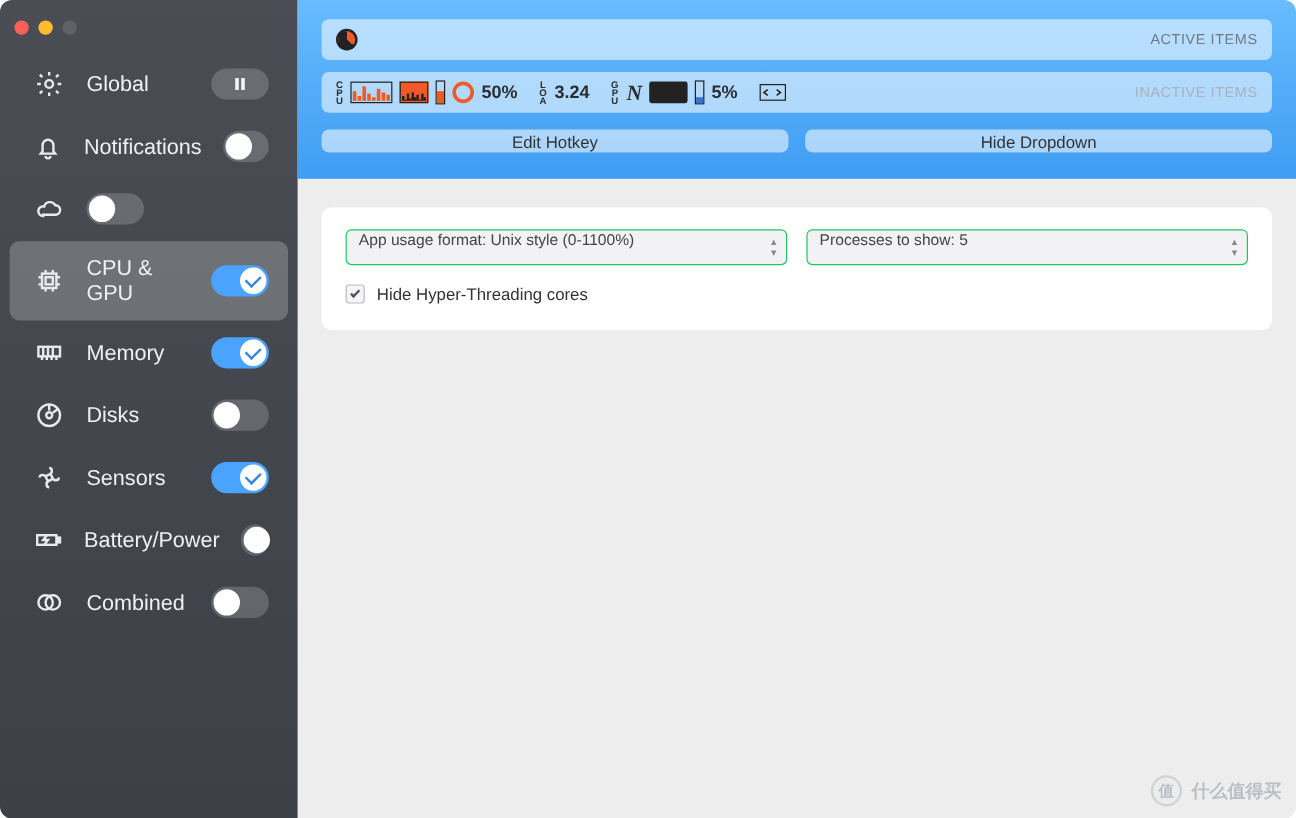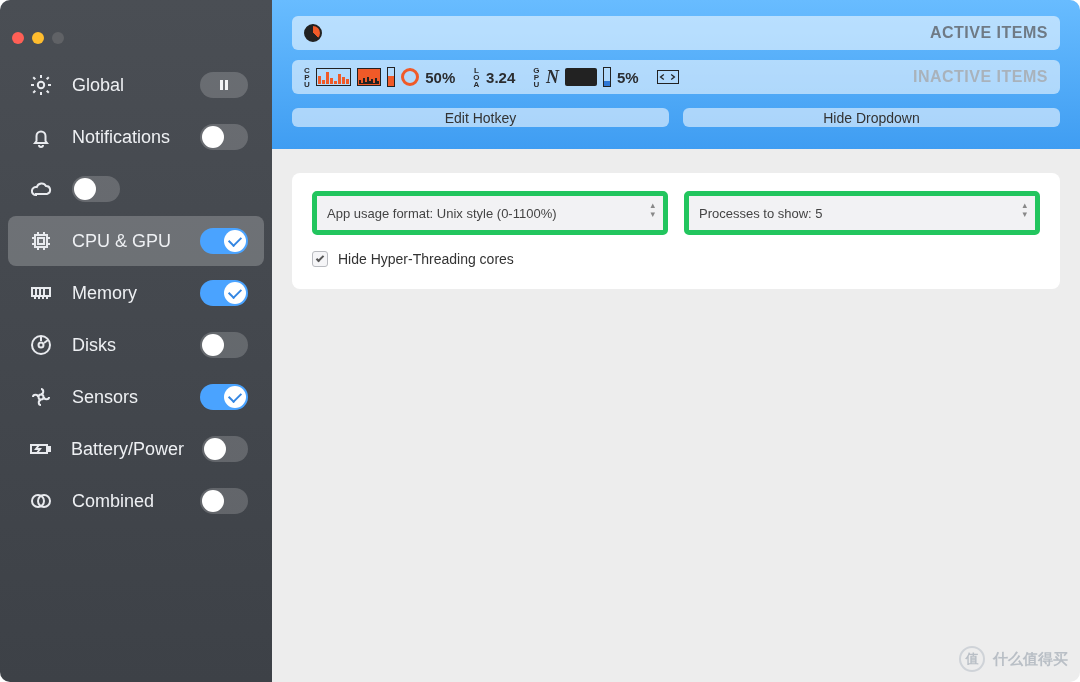--- a/index.html
+++ b/index.html
@@ -1,20 +1,20 @@
 <!DOCTYPE html>
 <html><head>
 <meta charset="utf-8">
 <style>
   * { box-sizing: border-box; margin: 0; padding: 0; }
   html, body { width: 1080px; height: 682px; font-family: -apple-system, "Helvetica Neue", Arial, sans-serif; overflow: hidden; }
   .window { width: 1080px; height: 682px; display: flex; background: #ededed; border-radius: 10px; overflow: hidden; position: relative; }
 
   
-  .sidebar { width: 272px; height: 100%; background: linear-gradient(#4a4e54, #3d4147); color: #fff; padding-top: 26px; }
+  .sidebar { width: 248px; height: 100%; background: linear-gradient(#4a4e54, #3d4147); color: #fff; padding-top: 11px; }
   .traffic { display: flex; gap: 8px; padding: 6px 12px 14px 12px; }
   .tl { width: 12px; height: 12px; border-radius: 50%; }
   .tl.red { background: #ff5f56; } .tl.yellow { background: #ffbd2e; } .tl.grey { background: #606266; }
 
   .nav-item { display: flex; align-items: center; gap: 18px; padding: 12px 16px 12px 20px; font-size: 18px; position: relative; border-radius: 8px; margin: 2px 8px; }
   .nav-item.selected { background: rgba(255,255,255,.22); }
   .nav-label { flex: 1; color: #eef0f3; }
   .nav-icon { width: 26px; height: 26px; display:flex; align-items:center; justify-content:center; }
   .nav-icon svg { width: 24px; height: 24px; stroke: #e8eaee; fill: none; stroke-width: 2; }
 
@@ -26,21 +26,21 @@
   .pausebtn { width:48px; height:26px; border-radius:13px; background:rgba(255,255,255,.18); display:flex; align-items:center; justify-content:center; }
   .pausebtn svg { width:12px; height:12px; fill:#f2f3f5; }
 
   
   .main { flex:1; display:flex; flex-direction:column; }
   .hdr { background: linear-gradient(#68bcff,#3f9df2); padding: 16px 20px 22px 20px; }
 
   .bar { background: rgba(255,255,255,.55); border-radius: 6px; height: 34px; display:flex; align-items:center; padding:0 12px; margin-bottom:10px; }
   .bar.inactive { margin-bottom:14px; gap:18px; }
   .bar .spacer { flex:1; }
-  .bar .caption { font-size: 16px; font-weight:700; letter-spacing:.5px; color:#6f7a85; }
+  .bar .caption { font-size: 12px; font-weight:400; letter-spacing:.5px; color:#6f7a85; }
   .bar .caption.light { color:#a9b2bb; }
 
   .pie { width:18px; height:18px; border-radius:50%; background: conic-gradient(#f05a28 0 130deg, #222 130deg 360deg); border:2px solid #222; }
 
   .miniblock { display:flex; align-items:center; gap:6px; font-size:15px; font-weight:600; color:#2b2d30; }
   .tinylabel { font-size:8px; line-height:7px; font-weight:700; letter-spacing:.5px; }
   .tinystack { display:flex; flex-direction:column; align-items:center; }
 
   .barchart { display:flex; align-items:flex-end; gap:1px; height:18px; padding:1px; border:1.5px solid #222; }
   .barchart span { width:3px; background:#f05a28; }
@@ -53,21 +53,21 @@
   .ital { font-family: Georgia, serif; font-style: italic; font-weight:700; font-size:18px; }
   .arrows { width:22px; height:14px; border:1.5px solid #222; display:flex; align-items:center; justify-content:center; gap:1px; }
   .arrows svg { width:8px; height:8px; }
 
   .btnrow { display:flex; gap:14px; }
   .bigbtn { flex:1; background: rgba(255,255,255,.55); border-radius:6px; height:19px; display:flex; align-items:center; justify-content:center; font-size:14px; color:#333; }
 
   .content { padding: 24px 20px; }
   .panel { background:#fff; border-radius:8px; padding: 18px 20px 22px 20px; }
   .selrow { display:flex; gap:16px; margin-bottom:16px; }
-  .sel { flex:1; height:44px; background:#f2f2f4; border:5px solid #22c55e; border-radius:5px; display:flex; align-items:center; padding:0 10px; font-size:13px; color:#444; position:relative; }
+  .sel { flex:1; height:30px; background:#f2f2f4; border:1px solid #22c55e; border-radius:5px; display:flex; padding:0 10px; font-size:13px; color:#444; position:relative; }
   .sel .chev { position:absolute; right:8px; top:5px; font-size:9px; color:#888; line-height:9px; }
   .cbrow { display:flex; align-items:center; gap:10px; font-size:14px; color:#333; }
   .cb { width:16px; height:16px; border:1px solid #b9bbc0; border-radius:3px; background:#f5f5f7; display:flex; align-items:center; justify-content:center; }
   .cb .ck { width:8px; height:4px; border-left:2px solid #555; border-bottom:2px solid #555; transform:rotate(-45deg); margin-top:-3px; }
 
   
   .wm { position:absolute; right:12px; bottom:10px; display:flex; align-items:center; gap:8px; color:#b9bfc6; font-size:15px; font-weight:600; }
   .wm .c { width:26px; height:26px; border:2px solid #cfd3d8; border-radius:50%; display:flex; align-items:center; justify-content:center; font-size:13px; }
 </style>
 </head>

